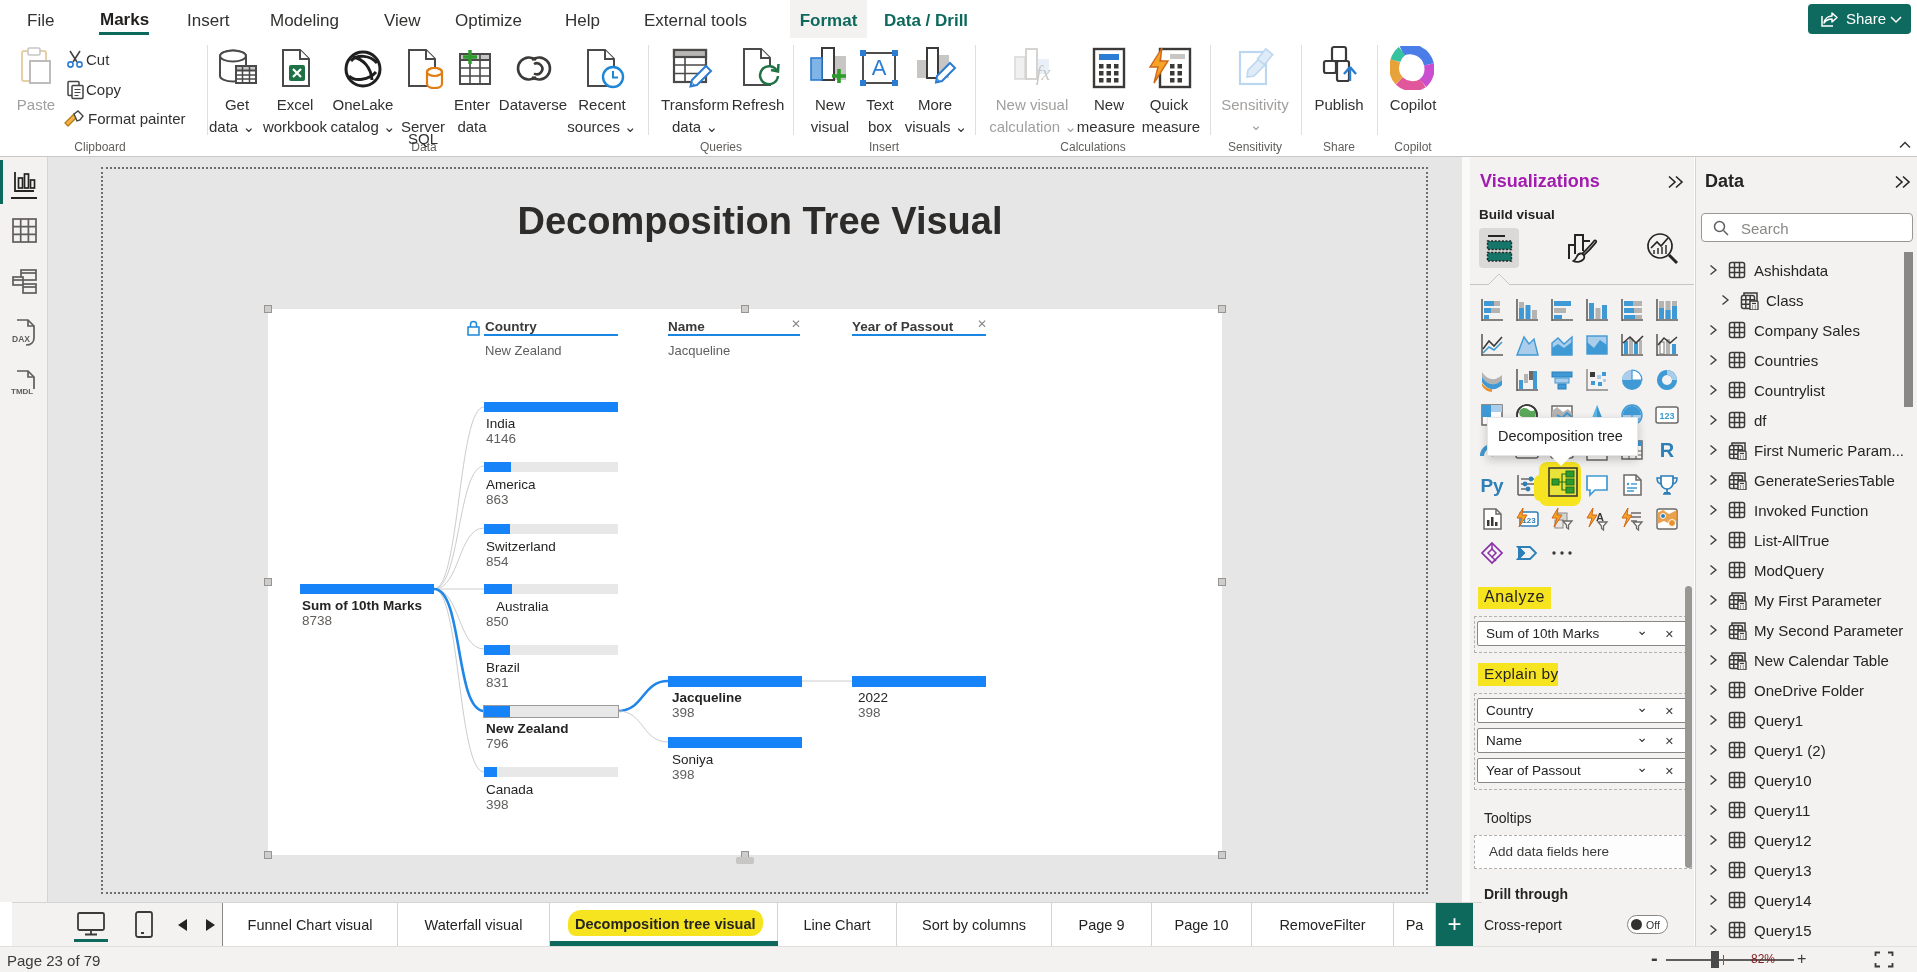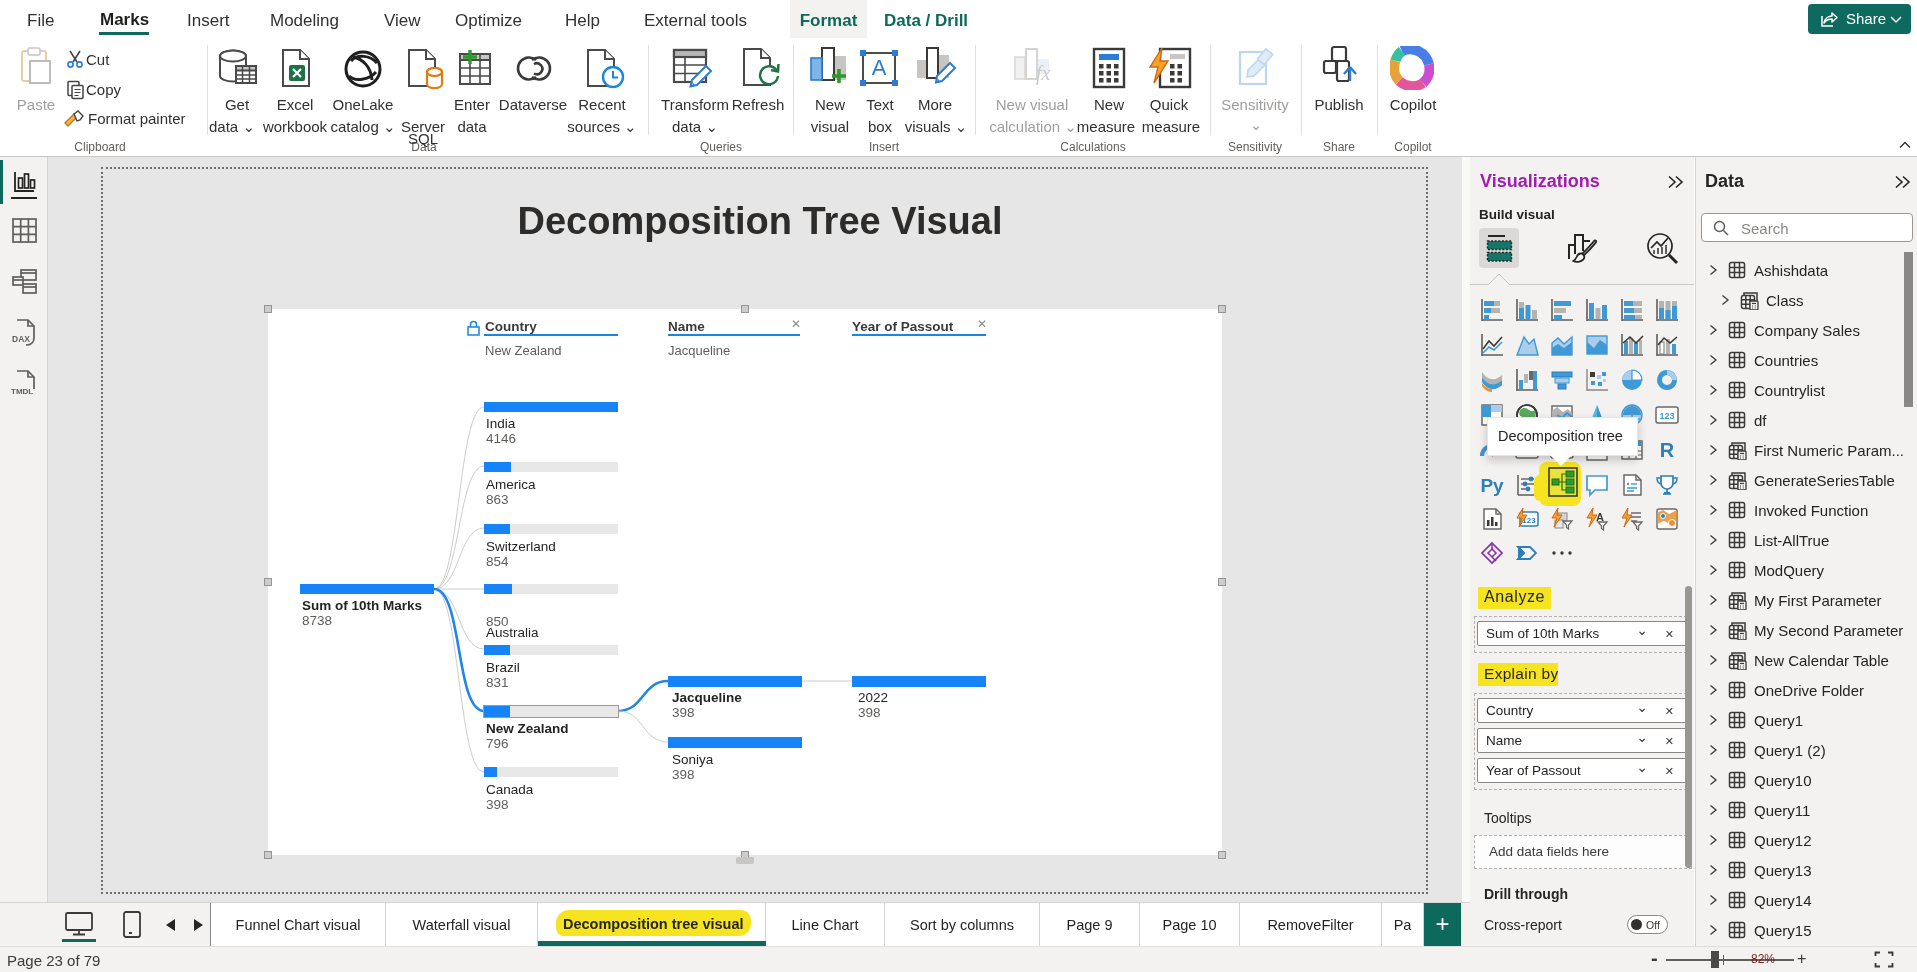--- a/index.html
+++ b/index.html
@@ -363,21 +363,21 @@
     <div class="abs nlbl" style="left:218px;top:168px;">America</div>
     <div class="abs nval" style="left:218px;top:183px;">863</div>
 
     <div class="abs barg" style="left:216px;top:215px;"></div>
     <div class="abs bar" style="left:216px;top:215px;width:26px;"></div>
     <div class="abs nlbl" style="left:218px;top:230px;">Switzerland</div>
     <div class="abs nval" style="left:218px;top:245px;">854</div>
 
     <div class="abs barg" style="left:216px;top:275px;"></div>
     <div class="abs bar" style="left:216px;top:275px;width:28px;"></div>
-    <div class="abs nlbl" style="left:218px;top:290px;margin-top:26px;">Australia</div>
+    <div class="abs nlbl" style="left:228px;top:290px;">Australia</div>
     <div class="abs nval" style="left:218px;top:305px;">850</div>
 
     <div class="abs barg" style="left:216px;top:336px;"></div>
     <div class="abs bar" style="left:216px;top:336px;width:26px;"></div>
     <div class="abs nlbl" style="left:218px;top:351px;">Brazil</div>
     <div class="abs nval" style="left:218px;top:366px;">831</div>
 
     <div class="abs" style="left:215px;top:396px;width:136px;height:13px;background:#e8e8e8;border:1px solid #9a9a9a;"></div>
     <div class="abs bar" style="left:216px;top:397px;width:26px;height:11px;"></div>
     <div class="abs nlbl b" style="left:218px;top:412px;">New Zealand</div>
@@ -1001,21 +1001,21 @@
           <svg class="dic" width="18" height="18" viewBox="0 0 18 18" fill="none" stroke="#3b3a39" stroke-width="1.5">
             <rect x="1.5" y="1.5" width="15" height="15" rx="2"></rect>
             <path d="M1.5 6.5 h15 M1.5 11.5 h15 M6.5 1.5 v15 M11.5 1.5 v15"></path>
           </svg>
           <div class="dtx">Query15</div>
         </div>
   </div>
   <div class="abs" style="left:208px;top:95px;width:9px;height:155px;background:#8a8886;"></div>
 </div>
 
-<div class="abs" id="pagebar" style="left:0;top:902px;width:1470px;height:44px;background:#f3f2f1;border-top:1px solid #d6d4d2;">
+<div class="abs" id="pagebar" style="left:12px;top:902px;width:1470px;height:44px;background:#f3f2f1;border-top:1px solid #d6d4d2;">
   <svg class="abs" style="left:64px;top:8px;" width="30" height="26" viewBox="0 0 30 26" fill="none" stroke="#3b3a39" stroke-width="1.8">
     <rect x="2" y="2" width="26" height="17" rx="1.5"></rect>
     <path d="M15 19 v4 M9 23.5 h12"></path>
   </svg>
   <div class="abs" style="left:62px;top:36px;width:34px;height:3px;background:#0c695c;"></div>
   <svg class="abs" style="left:122px;top:7px;" width="20" height="29" viewBox="0 0 20 29" fill="none" stroke="#3b3a39" stroke-width="1.8">
     <rect x="2" y="2" width="16" height="25" rx="2"></rect>
     <path d="M7 23 h3" stroke-width="2"></path>
   </svg>
   <svg class="abs" style="left:165px;top:15px;" width="11" height="14" viewBox="0 0 11 14">

